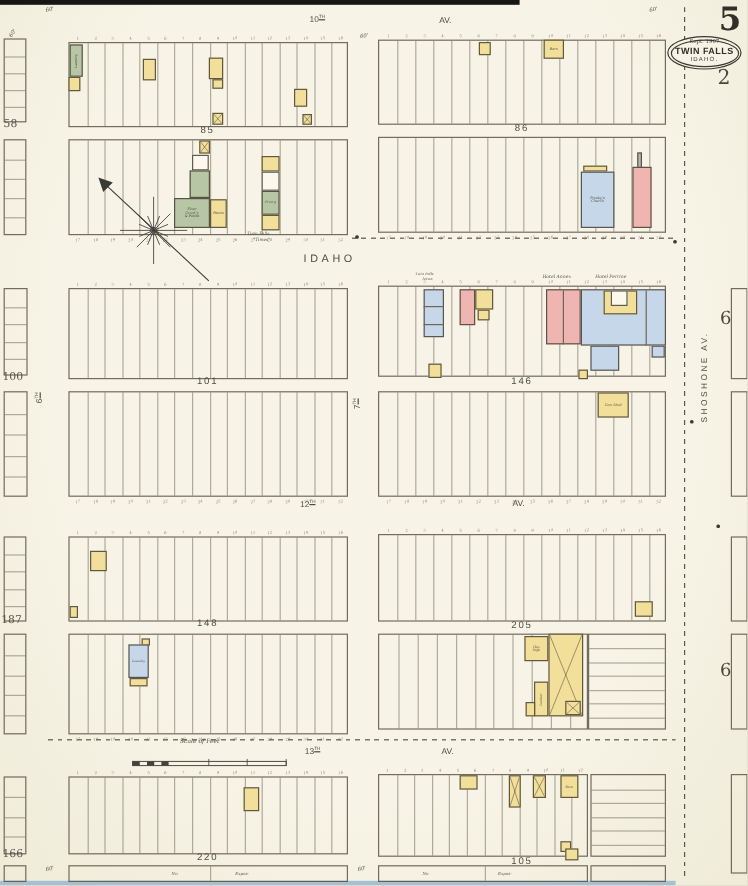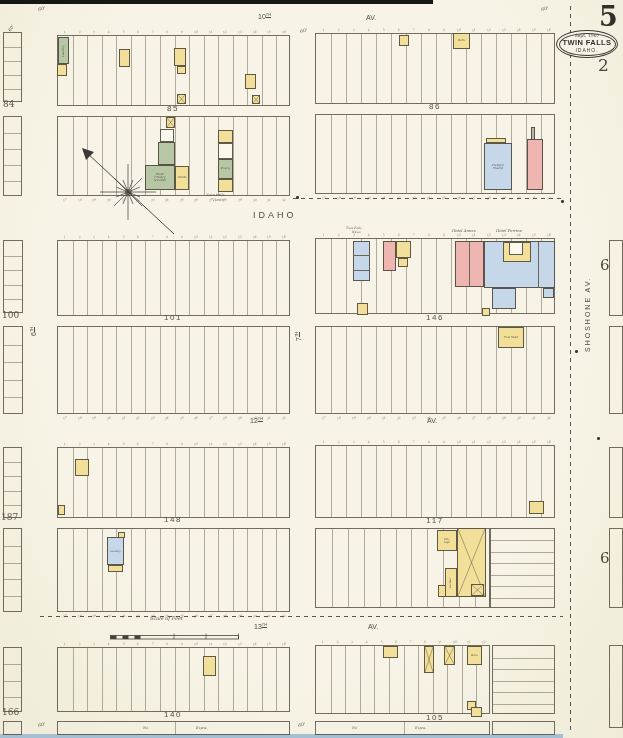--- a/index.html
+++ b/index.html
@@ -728,31 +728,31 @@
       <div class="street" style="position: absolute; left: 254px; top: 623px; font-size: 7px;">13<sup>TH</sup></div>
       <div class="street" style="position: absolute; left: 368px; top: 623px; font-size: 7px;">AV.</div>
       <div class="street" style="position: absolute; left: 30px; top: 336px; font-size: 7px; transform-origin: 0px 0px; transform: rotate(-90deg);">6<sup>TH</sup></div>
       <div class="street" style="position: absolute; left: 295px; top: 341px; font-size: 7px; transform-origin: 0px 0px; transform: rotate(-90deg);">7<sup>TH</sup></div>
       <div class="street" style="position: absolute; left: 584px; top: 352px; font-size: 7px; letter-spacing: 2px; transform-origin: 0px 0px; transform: rotate(-90deg);">SHOSHONE  AV.</div>
       <div class="bnum" style="position: absolute; left: 173px; top: 105px;">85</div>
       <div class="bnum" style="position: absolute; left: 435px; top: 103px;">86</div>
       <div class="bnum" style="position: absolute; left: 173px; top: 314px;">101</div>
       <div class="bnum" style="position: absolute; left: 435px; top: 314px;">146</div>
       <div class="bnum" style="position: absolute; left: 173px; top: 516px;">148</div>
-      <div class="bnum" style="position: absolute; left: 435px; top: 517px;">117</div>
-      <div class="bnum" style="position: absolute; left: 173px; top: 711px;">140</div>
+      <div class="bnum" style="position: absolute; left: 435px; top: 517px;">205</div>
+      <div class="bnum" style="position: absolute; left: 173px; top: 711px;">220</div>
       <div class="bnum" style="position: absolute; left: 435px; top: 714px;">105</div>
       <div class="anno" style="position: absolute; left: 346px; top: 227px; font-size: 3px; font-style: italic;">Twin Falls</div>
       <div class="anno" style="position: absolute; left: 352px; top: 231px; font-size: 3px; font-style: italic;">News</div>
       <div class="anno" style="position: absolute; left: 452px; top: 229px; font-size: 3.8px; font-style: italic;">Hotel Annex</div>
       <div class="anno" style="position: absolute; left: 496px; top: 229px; font-size: 3.8px; font-style: italic;">Hotel Perrine</div>
       <div class="anno" style="position: absolute; left: 206px; top: 194px; font-size: 3.6px; font-style: italic;">Twin Falls</div>
       <div class="anno" style="position: absolute; left: 211px; top: 199px; font-size: 3.6px; font-style: italic;">"Times"</div>
       <div class="anno" style="position: absolute; left: 150px; top: 616px; font-size: 5px; font-style: italic;">Scale of Feet</div>
-      <div class="anno" style="position: absolute; left: 3px; top: 100px; font-size: 9px;">84</div>
+      <div class="anno" style="position: absolute; left: 3px; top: 100px; font-size: 9px;">58</div>
       <div class="anno" style="position: absolute; left: 2px; top: 311px; font-size: 9px;">100</div>
       <div class="anno" style="position: absolute; left: 1px; top: 513px; font-size: 9px;">187</div>
       <div class="anno" style="position: absolute; left: 2px; top: 708px; font-size: 9px;">166</div>
       <div class="anno" style="position: absolute; left: 143px; top: 727px; font-size: 3.4px; font-style: italic;">No</div>
       <div class="anno" style="position: absolute; left: 196px; top: 727px; font-size: 3.4px; font-style: italic;">Expos-</div>
       <div class="anno" style="position: absolute; left: 352px; top: 727px; font-size: 3.4px; font-style: italic;">No</div>
       <div class="anno" style="position: absolute; left: 415px; top: 727px; font-size: 3.4px; font-style: italic;">Expos-</div>
       <div class="anno" style="position: absolute; left: 38px; top: 8px; font-size: 4.5px; font-style: italic; transform-origin: 0px 0px; transform: rotate(-12deg);">60'</div>
       <div class="anno" style="position: absolute; left: 300px; top: 30px; font-size: 4.5px; font-style: italic; transform-origin: 0px 0px; transform: rotate(-12deg);">60'</div>
       <div class="anno" style="position: absolute; left: 541px; top: 8px; font-size: 4.5px; font-style: italic; transform-origin: 0px 0px; transform: rotate(-12deg);">60'</div>

